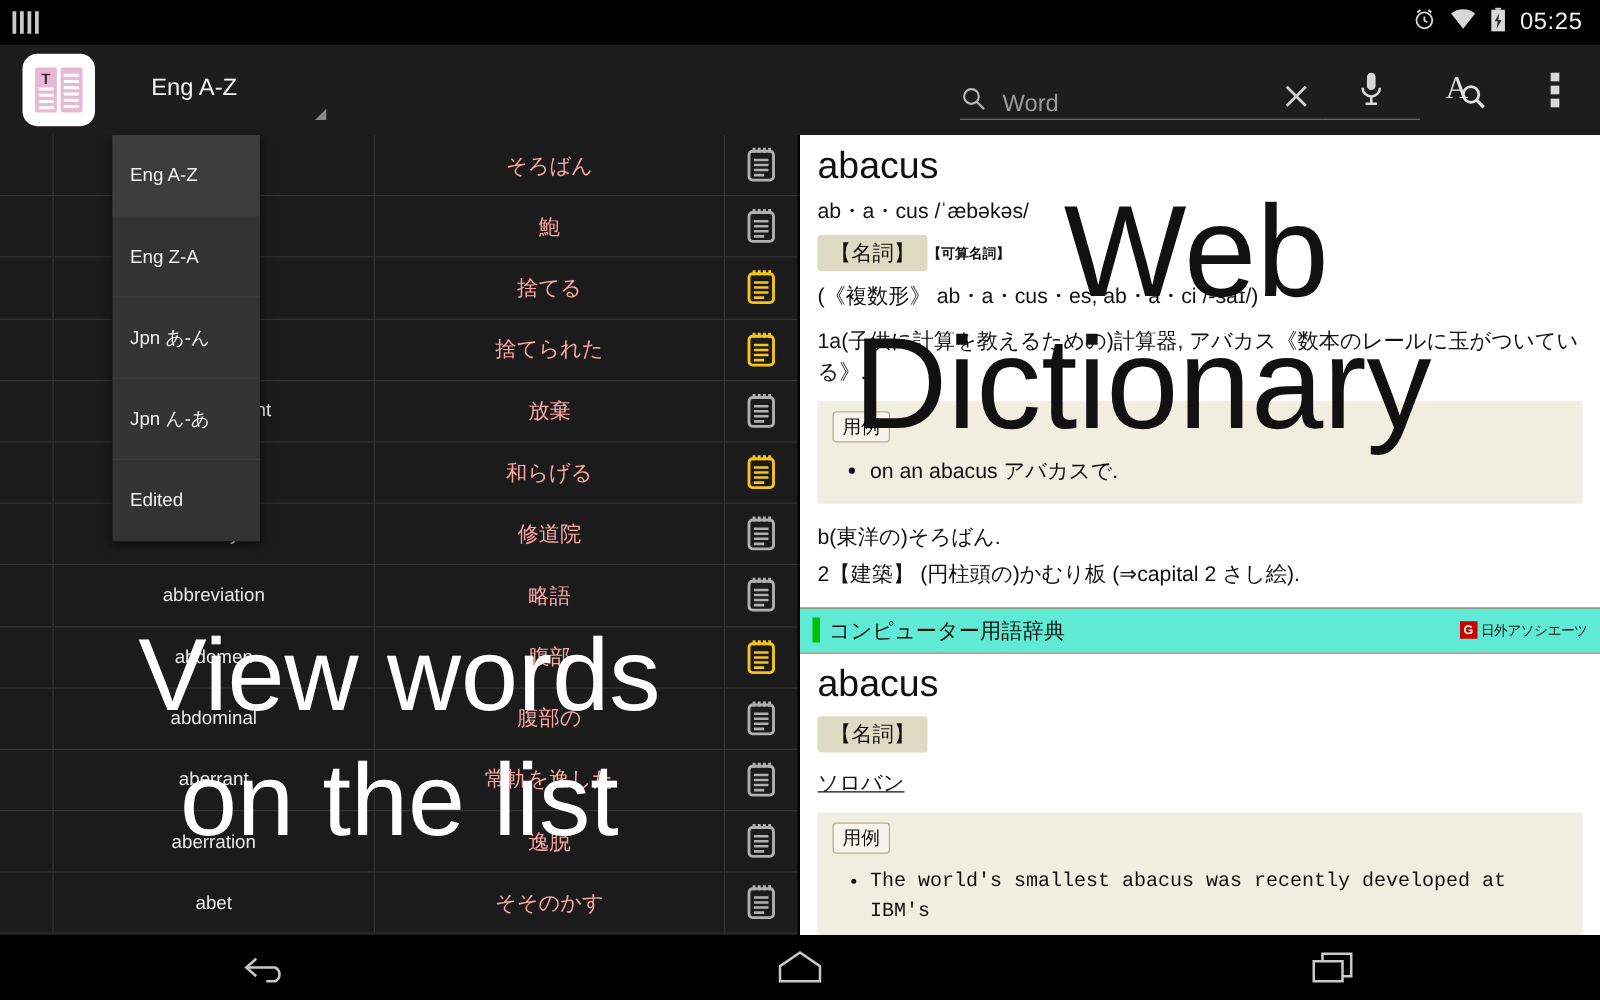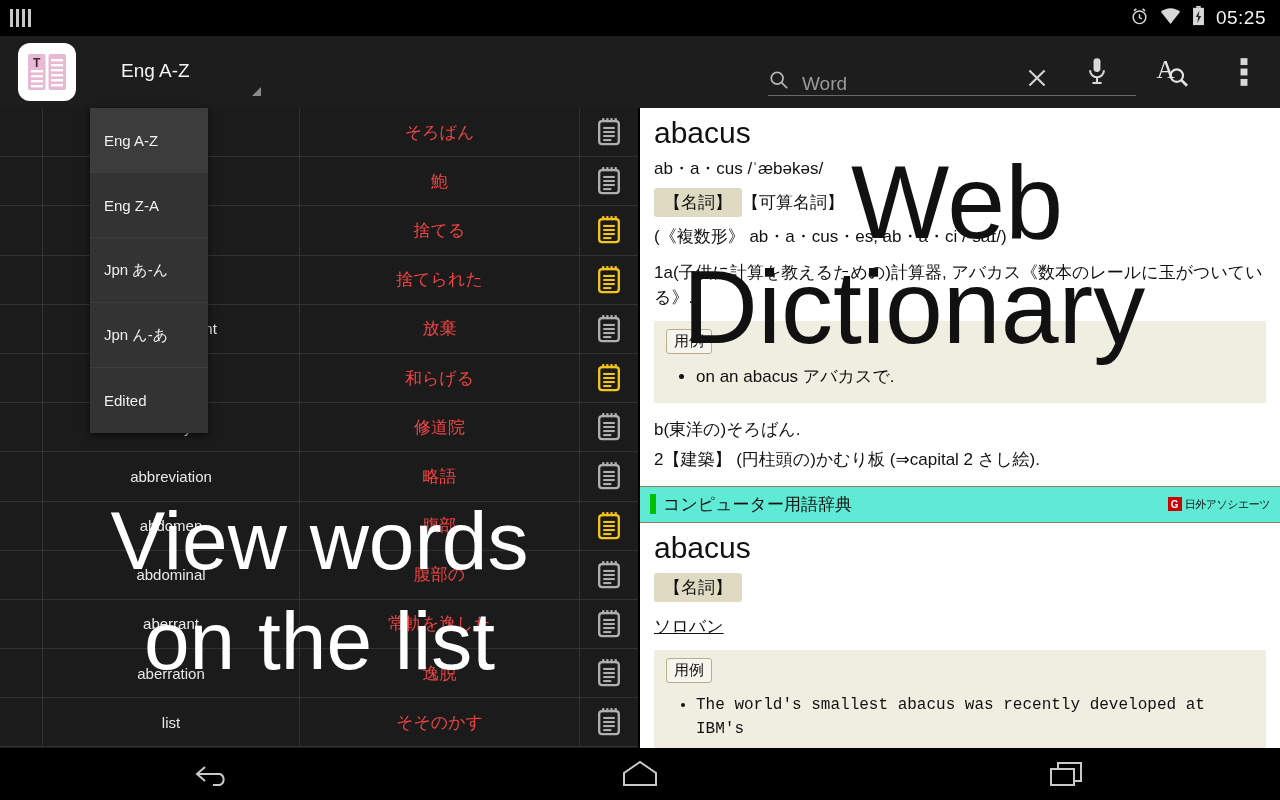--- a/index.html
+++ b/index.html
@@ -73,39 +73,39 @@
     border-bottom:1px solid #323232;
   }
   .cell-gutter { width:43px; border-right:1px solid #323232; }
   .cell-word {
     flex:1; display:flex; align-items:center; justify-content:center;
     border-right:1px solid #323232; color:#e8e8e8; font-size:15px;
     padding:0 6px; overflow:hidden; white-space:nowrap;
   }
   .cell-jp {
     width:280px; display:flex; align-items:center; justify-content:center;
-    border-right:1px solid #323232; color:#ef4444; font-size:17px;
+    border-right:1px solid #323232; color:#fca5a5; font-size:17px;
   }
   .cell-note {
     width:58px; display:flex; align-items:center; justify-content:center;
   }
 
   
   #dict {
     position:absolute; left:640px; top:0; width:640px; height:640px;
     background:#fff; overflow:hidden;
   }
   #dict-entry1 { padding:8px 14px 0 14px; }
   .headword { font-size:30px; color:#111; line-height:1.15; font-weight:400; }
   .phon { font-size:17px; color:#111; margin-top:6px; }
   .posline { margin-top:8px; display:flex; align-items:center; gap:0; }
   .pos-badge {
     background:#dedbc2; color:#111; font-size:17px; padding:3px 10px; border-radius:3px;
   }
-  .pos-plain { font-size:17px; color:#111; }
+  .pos-plain { font-size:11px; color:#111;font-weight:bold; }
   .plural { font-size:17px; color:#111; margin-top:8px; }
   .sense { font-size:17px; color:#111; margin-top:12px; line-height:1.5; }
   .example-box {
     background:#f0ede1; margin-top:10px; padding:8px 12px 14px 12px;
   }
   .ex-badge {
     display:inline-block; border:1px solid #b9ae8c; color:#111; font-size:15px;
     padding:2px 7px; border-radius:3px; background:#f6f4ec;
   }
   .ex-list { margin:10px 0 0 30px; font-size:17px; color:#111; }
@@ -529,21 +529,21 @@
                 <line x1="6" y1="1" x2="6" y2="4.5"></line>
                 <line x1="9.6" y1="1" x2="9.6" y2="4.5"></line>
                 <line x1="13.2" y1="1" x2="13.2" y2="4.5"></line>
                 <line x1="16.8" y1="1" x2="16.8" y2="4.5"></line>
               </g>
             </svg>
           </div>
         </div>
         <div class="row">
           <div class="cell-gutter"></div>
-          <div class="cell-word">list</div>
+          <div class="cell-word">abet</div>
           <div class="cell-jp">そそのかす</div>
           <div class="cell-note">
             <svg width="26" height="30" viewBox="0 0 22 26">
               <rect x="2.5" y="3.5" width="17" height="20" rx="2.5" fill="none" stroke="#b0b0b0" stroke-width="2"></rect>
               <g stroke="#b0b0b0" stroke-width="1.8">
                 <line x1="6" y1="9.5" x2="16" y2="9.5"></line>
                 <line x1="6" y1="13" x2="16" y2="13"></line>
                 <line x1="6" y1="16.5" x2="16" y2="16.5"></line>
                 <line x1="6" y1="20" x2="13" y2="20"></line>
               </g>

